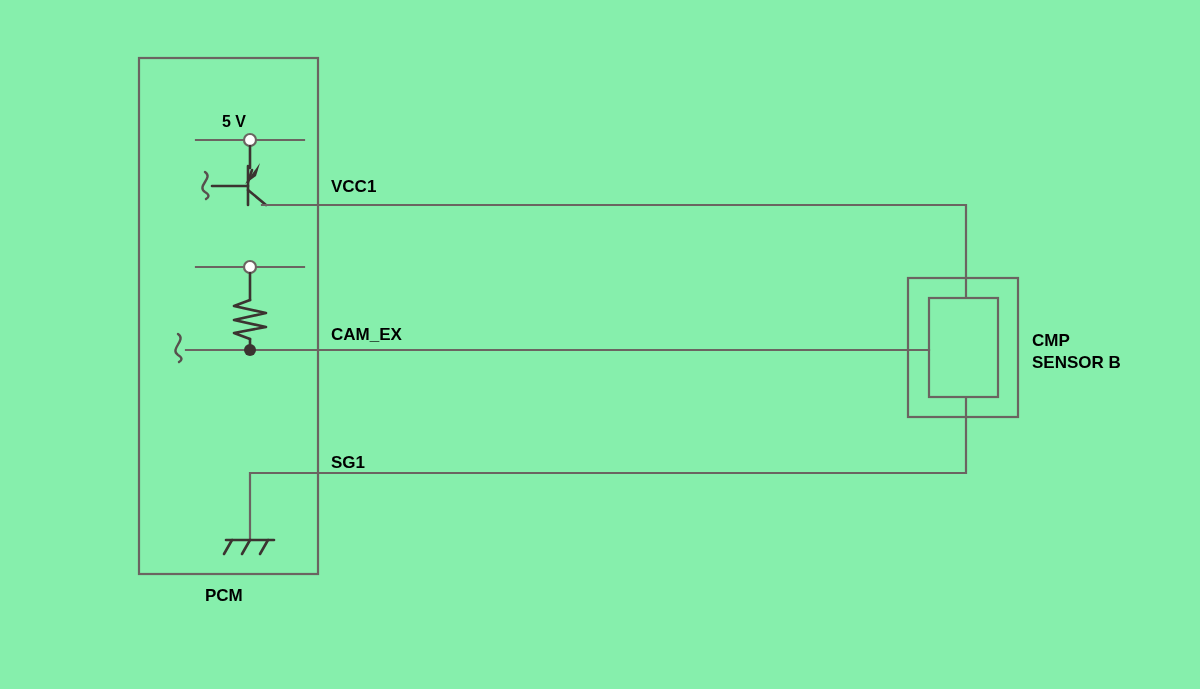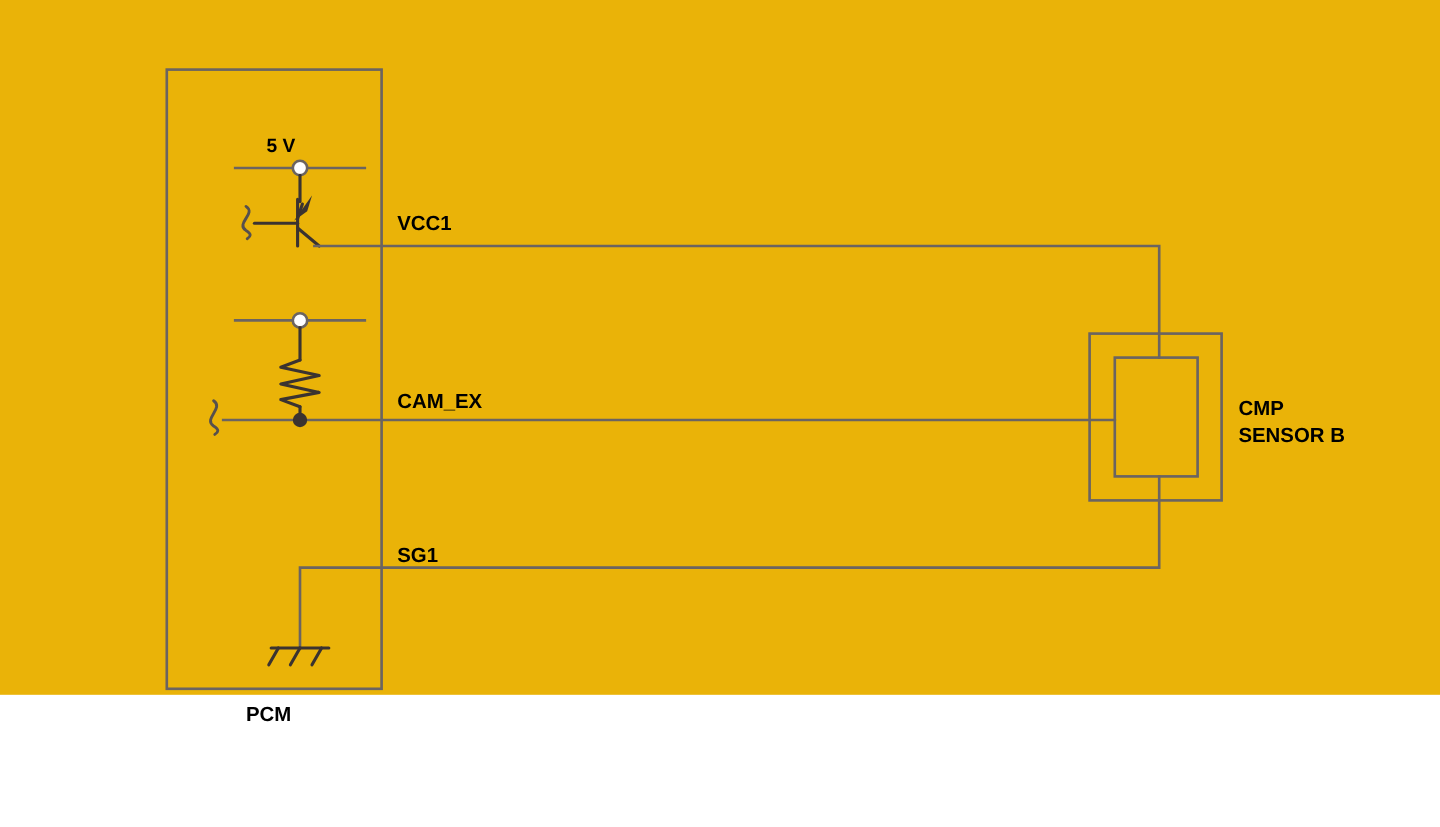--- a/index.html
+++ b/index.html
@@ -9,22 +9,22 @@
   }
   body {
     width: 1200px;
     height: 689px;
     font-family: "Liberation Sans", sans-serif;
     overflow: hidden;
   }
   #diagram-root {
     position: relative;
     width: 1200px;
-    height: 579px;
-    background: #eab308;
+    height: 689px;
+    background: #86efac;
   }
   svg#schematic {
     display: block;
     width: 1200px;
     height: 689px;
   }
   .wire {
     stroke: #6b6461;
     stroke-width: 2.2;
     fill: none;

